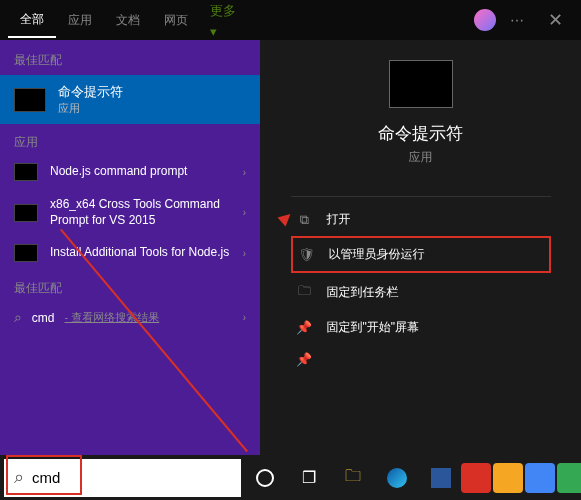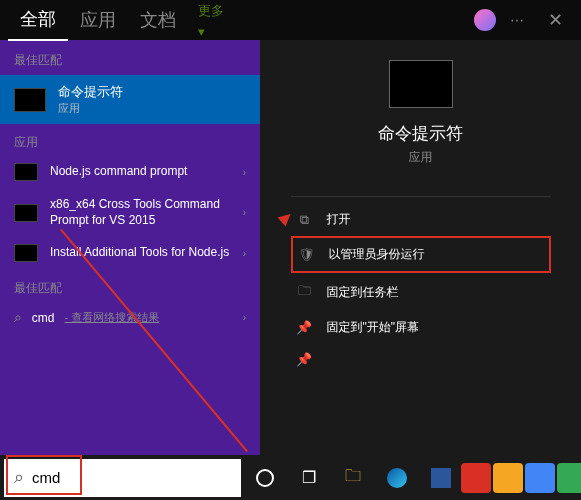--- a/index.html
+++ b/index.html
@@ -1,20 +1,20 @@
 <!DOCTYPE html>
 <html><head>
 <meta charset="utf-8">
 <style>
 * { margin: 0; padding: 0; box-sizing: border-box; font-family: "Microsoft YaHei", sans-serif; }
 body { background: #1e1e1e; width: 581px; height: 500px; overflow: hidden; position: relative; }
 
 .start-menu { position: absolute; top: 0; left: 0; width: 581px; height: 455px; background: #1a1a1a; display: flex; }
 .tabs { position: absolute; top: 0; left: 0; width: 581px; height: 40px; background: #0c0c0c; display: flex; align-items: center; padding: 0 8px; z-index: 10; }
-.tab { color: #888; padding: 8px 12px; font-size: 18px; cursor: pointer; }
+.tab { color: #888; padding: 8px 12px; font-size: 12px; cursor: pointer; }
 .tab.active { color: #fff; border-bottom: 2px solid #fff; }
 .tab-more { color: #4d7c0f; padding: 8px 10px; font-size: 13px; display: flex; align-items: flex-start; gap: 4px; flex-direction: column; }
 .tab-right { margin-left: auto; display: flex; align-items: center; gap: 6px; }
 .copilot-icon { width: 22px; height: 22px; border-radius: 50%; background: linear-gradient(135deg, #ff6ec7, #7873f5); }
 .dots { color: #888; font-size: 14px; padding: 0 8px; }
 .close { color: #888; font-size: 18px; padding: 0 10px; cursor: pointer; }
 
 .left-panel { width: 260px; padding-top: 48px; background: #4c1d95; }
 .section-label { color: #888; font-size: 12px; padding: 4px 14px; }
 .best-match { background: #0063b1; margin: 2px 0; padding: 8px 14px; display: flex; align-items: center; gap: 12px; }
@@ -55,20 +55,21 @@
 .tb-app { width: 30px; height: 30px; border-radius: 4px; }
 </style>
 </head>
 <body>
 
 <div class="start-menu">
   <div class="tabs">
     <div class="tab active">全部</div>
     <div class="tab">应用</div>
     <div class="tab">文档</div>
+    <div class="tab">网页</div>
     <div class="tab-more">
         <span>更多</span>
         <span>▾</span>
       </div>
     <div class="tab-right">
       <div class="copilot-icon"></div>
       <div class="dots">⋯</div>
       <div class="close">✕</div>
     </div>
   </div>

